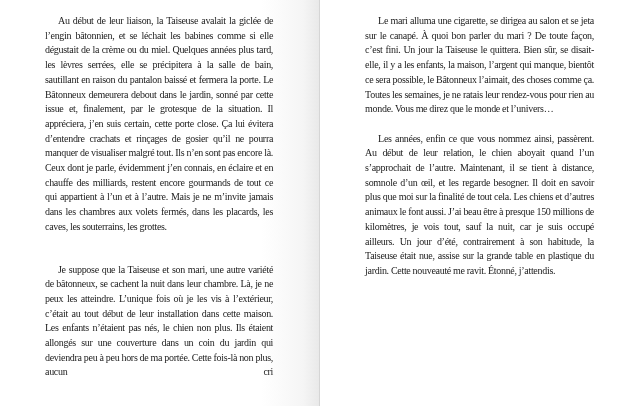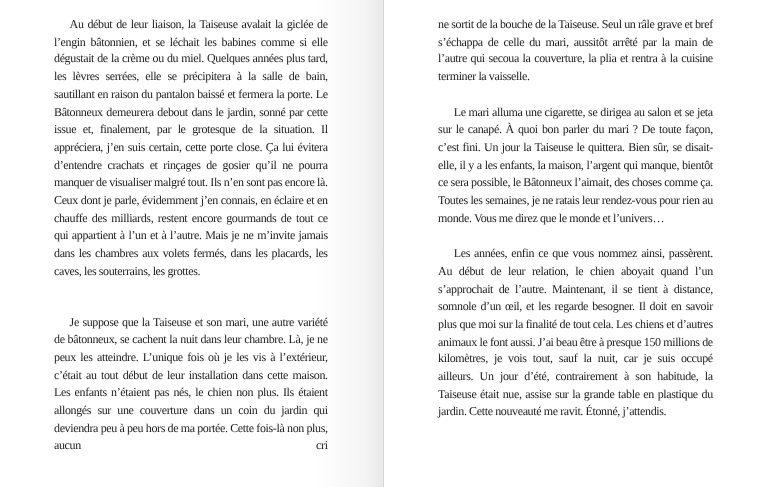--- a/index.html
+++ b/index.html
@@ -51,17 +51,16 @@
 </style>
 </head>
 <body>
 
 <div class="book">
   <div class="page page-left">
     <p class="para indent">Au début de leur liaison, la Taiseuse avalait la giclée de l’engin bâtonnien, et se léchait les babines comme si elle dégustait de la crème ou du miel. Quelques années plus tard, les lèvres serrées, elle se précipitera à la salle de bain, sautillant en raison du pantalon baissé et fermera la porte. Le Bâtonneux demeurera debout dans le jardin, sonné par cette issue et, finalement, par le grotesque de la situation. Il appréciera, j’en suis certain, cette porte close. Ça lui évitera d’entendre crachats et rinçages de gosier qu’il ne pourra manquer de visualiser malgré tout. Ils n’en sont pas encore là. Ceux dont je parle, évidemment j’en connais, en éclaire et en chauffe des milliards, restent encore gourmands de tout ce qui appartient à l’un et à l’autre. Mais je ne m’invite jamais dans les chambres aux volets fermés, dans les placards, les caves, les souterrains, les grottes.</p>
     <p class="para indent continues">Je suppose que la Taiseuse et son mari, une autre variété de bâtonneux, se cachent la nuit dans leur chambre. Là, je ne peux les atteindre. L’unique fois où je les vis à l’extérieur, c’était au tout début de leur installation dans cette maison. Les enfants n’étaient pas nés, le chien non plus. Ils étaient allongés sur une couverture dans un coin du jardin qui deviendra peu à peu hors de ma portée. Cette fois-là non plus, aucun cri</p>
   </div>
   <div class="page page-right">
-    <p class="para">ne sortit de la bouche de la Taiseuse. Seul un râle grave et bref s’échappa de celle du mari, aussitôt arrêté par la main de l’autre qui secoua la couverture, la plia et rentra à la cuisine terminer la vaisselle.</p>
     <p class="para indent">Le mari alluma une cigarette, se dirigea au salon et se jeta sur le canapé. À quoi bon parler du mari&nbsp;? De toute façon, c’est fini. Un jour la Taiseuse le quittera. Bien sûr, se disait-elle, il y a les enfants, la maison, l’argent qui manque, bientôt ce sera possible, le Bâtonneux l’aimait, des choses comme ça. Toutes les semaines, je ne ratais leur rendez-vous pour rien au monde. Vous me direz que le monde et l’univers…</p>
     <p class="para indent">Les années, enfin ce que vous nommez ainsi, passèrent. Au début de leur relation, le chien aboyait quand l’un s’approchait de l’autre. Maintenant, il se tient à distance, somnole d’un œil, et les regarde besogner. Il doit en savoir plus que moi sur la finalité de tout cela. Les chiens et d’autres animaux le font aussi. J’ai beau être à presque 150 millions de kilomètres, je vois tout, sauf la nuit, car je suis occupé ailleurs. Un jour d’été, contrairement à son habitude, la Taiseuse était nue, assise sur la grande table en plastique du jardin. Cette nouveauté me ravit. Étonné, j’attendis.</p>
   </div>
 </div>
 
 </body></html>

